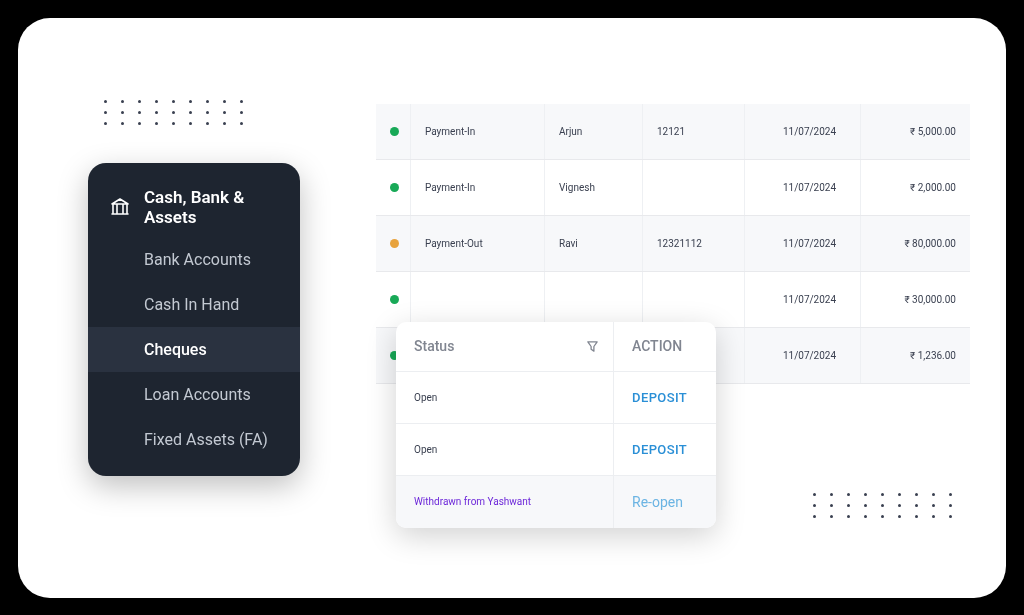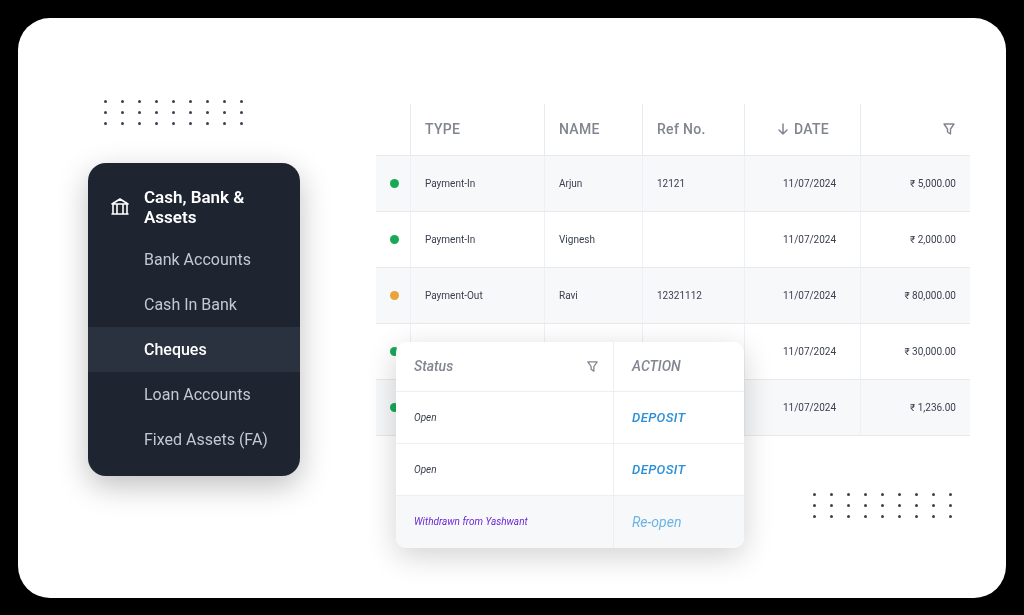--- a/index.html
+++ b/index.html
@@ -29,21 +29,21 @@
     
     .table-row { display: flex; align-items: center; height: 56px; border-bottom: 1px solid #e8e9ec; }
     .table-row.alt { background: #f7f8fa; }
     .td { font-size: 10px; color: #3a4050; display: flex; align-items: center; border-left: 1px solid #eef0f3; height: 100%; padding-left: 14px; }
     .td.first { border-left: none; }
     .status-dot { width: 9px; height: 9px; border-radius: 50%; }
     .dot-green { background: #18a957; }
     .dot-orange { background: #e8a33d; }
     .amount-val { font-weight: 400; }
     
-    .popup { position: absolute; left: 378px; top: 324px; width: 348px; background: #fff; border-radius: 10px; box-shadow: 0 8px 30px rgba(0,0,0,0.18); z-index: 10; font-style: italic; }
+    .popup { position: absolute; left: 378px; top: 304px; width: 320px; background: #fff; border-radius: 10px; box-shadow: 0 8px 30px rgba(0,0,0,0.18); z-index: 10; }
     .popup-header { display: flex; height: 50px; border-bottom: 1px solid #eceef1; }
     .popup-th { display: flex; align-items: center; color: #808590; font-size: 14px; font-weight: 500; padding-left: 18px; }
     .popup-col-status { width: 218px; border-right: 1px solid #eceef1; justify-content: space-between; padding-right: 14px; }
     .popup-col-action { flex: 1; }
     .popup-row { display: flex; height: 52px; border-bottom: 1px solid #eceef1; }
     .popup-row:last-child { border-bottom: none; background: #f7f8fa; border-radius: 0 0 10px 10px; }
     .popup-td { display: flex; align-items: center; font-size: 10px; padding-left: 18px; }
     .popup-status { width: 218px; border-right: 1px solid #eceef1; color: #3a4050; }
     .popup-status.muted { color: #6d28d9; }
     .popup-action { flex: 1; color: #2a8fd6; font-size: 13px; font-weight: 500; letter-spacing: 0.4px; cursor: pointer; }
@@ -117,44 +117,27 @@
     </div>
 
   <div class="sidebar">
     <div class="sidebar-header">
       <svg width="20" height="18" viewBox="0 0 20 18" fill="none">
         <path d="M10 1 L18 6 L2 6 Z M3 7 L3 15 M7 7 L7 15 M13 7 L13 15 M17 7 L17 15 M2 16 L18 16" stroke="#fff" stroke-width="1.6" stroke-linecap="round" stroke-linejoin="round"></path>
       </svg>
       <span>Cash, Bank &amp; Assets</span>
     </div>
     <div class="sidebar-item">Bank Accounts</div>
-    <div class="sidebar-item">Cash In Bank</div>
+    <div class="sidebar-item">Cash In Hand</div>
     <div class="sidebar-item active">Cheques</div>
     <div class="sidebar-item">Loan Accounts</div>
     <div class="sidebar-item">Fixed Assets (FA)</div>
   </div>
 
   <div class="table-area">
-    <div class="table-header">
-      <div class="th first col-dot"></div>
-      <div class="th col-type">TYPE</div>
-      <div class="th col-name">NAME</div>
-      <div class="th col-ref">Ref No.</div>
-      <div class="th col-date">
-        <svg class="sort-arrow" width="14" height="14" viewBox="0 0 14 14">
-            <path d="M7 2 L7 12 M3 8 L7 12 L11 8" stroke="#808590" stroke-width="1.5" fill="none" stroke-linecap="round" stroke-linejoin="round"></path>
-          </svg>
-        <span>DATE</span>
-      </div>
-      <div class="th col-amount">
-        <svg class="filter-icon" width="14" height="14" viewBox="0 0 14 14">
-            <path d="M2 2 L12 2 L8.5 7 L8.5 12 L5.5 10 L5.5 7 Z" stroke="#808590" stroke-width="1.4" fill="none" stroke-linejoin="round"></path>
-          </svg>
-      </div>
-    </div>
 
     <div class="table-row alt">
       <div class="td first col-dot">
           <span class="status-dot dot-green"></span>
         </div>
       <div class="td col-type">Payment-In</div>
       <div class="td col-name">Arjun</div>
       <div class="td col-ref">12121</div>
       <div class="td col-date">11/07/2024</div>
       <div class="td col-amount amount-val">₹ 5,000.00</div>

